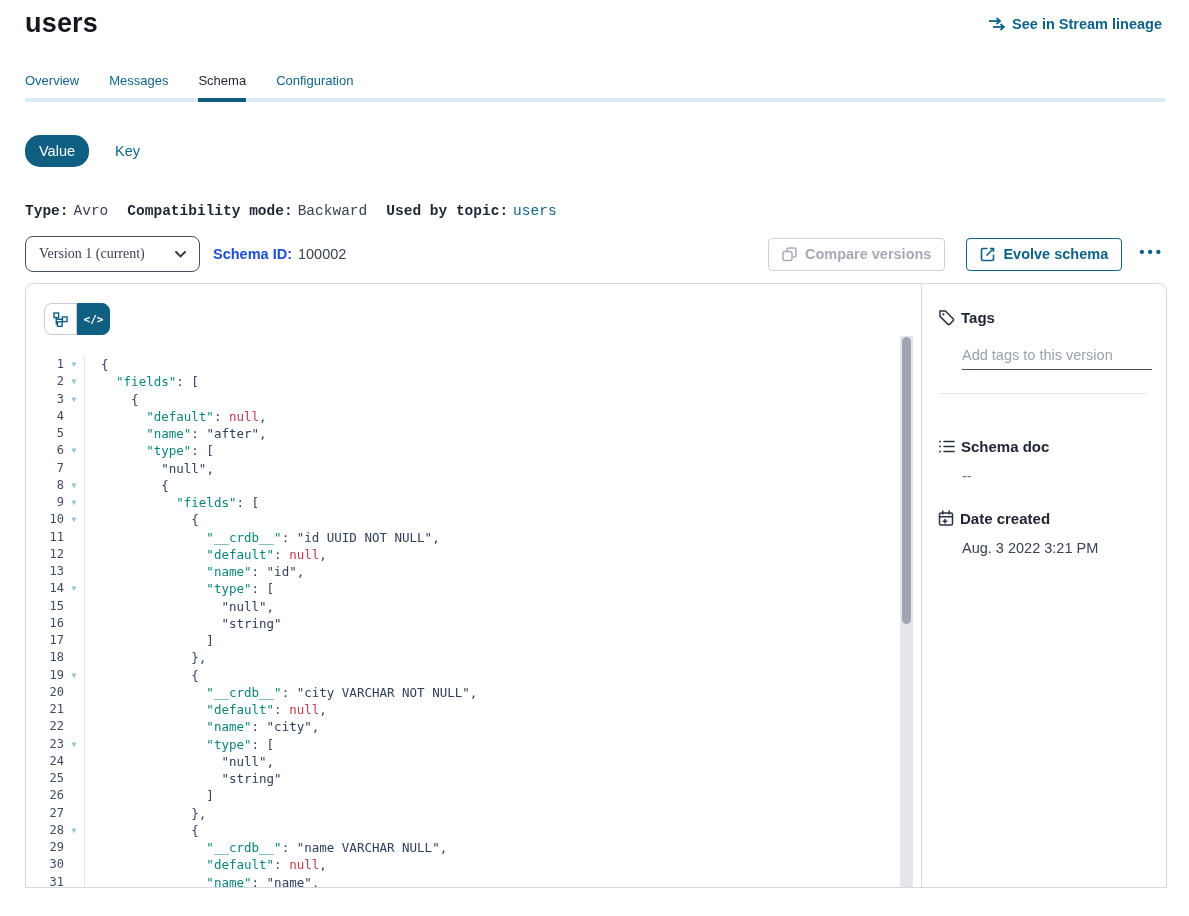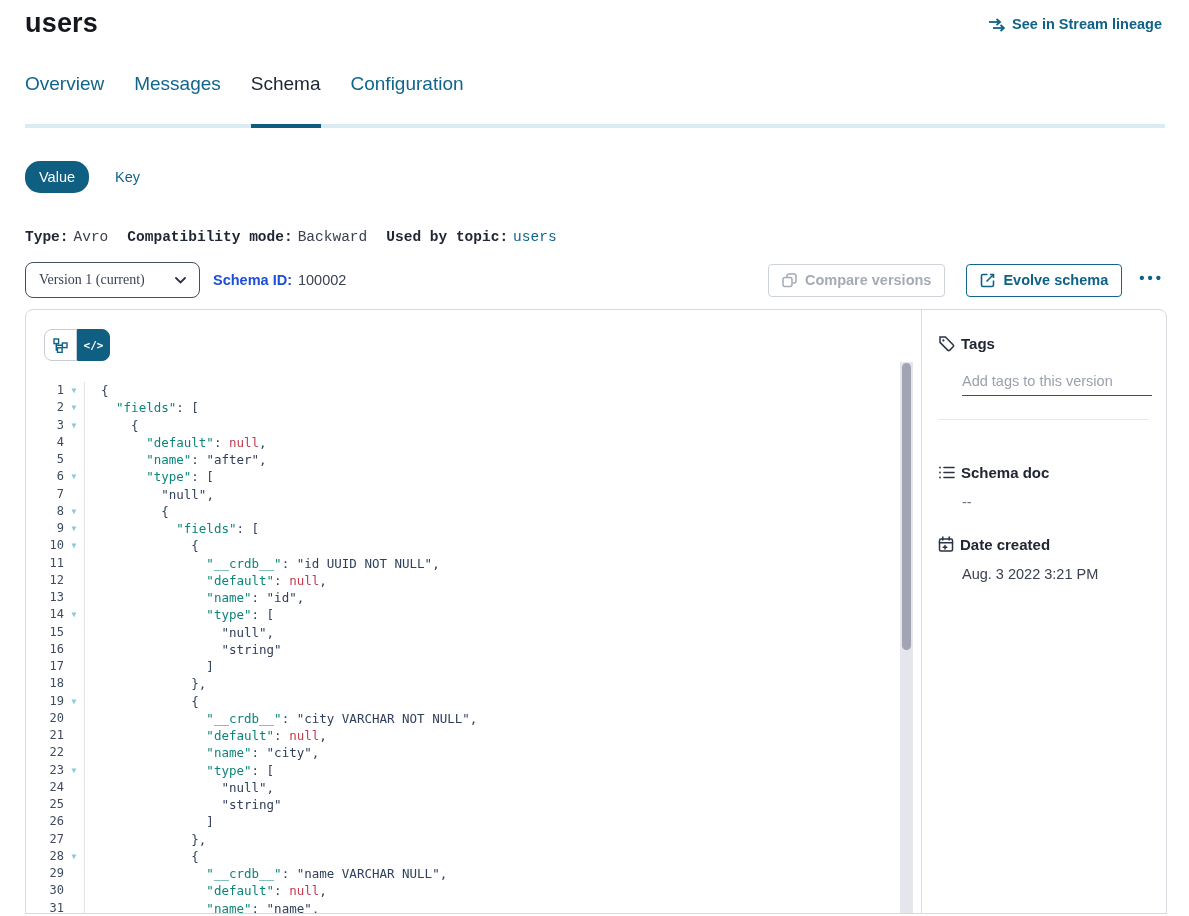--- a/index.html
+++ b/index.html
@@ -5,27 +5,27 @@
   * { margin:0; padding:0; box-sizing:border-box; }
   html,body { width:1189px; height:916px; overflow:hidden; background:#ffffff;
     font-family:"Liberation Sans", sans-serif; color:#3a4152; }
 
   .page { position:relative; width:1189px; height:668px; }
 
   
   .hdr { display:flex; justify-content:space-between; align-items:flex-start;
     padding:8px 27px 0 25px; }
   .hdr h1 { font-size:27px; font-weight:700; color:#15171d; letter-spacing:.2px; }
-  .lineage { display:flex; align-items:flex-end; gap:7px; margin-top:8px;
+  .lineage { display:flex; align-items:center; gap:7px; margin-top:8px;
     font-size:14.5px; font-weight:600; color:#0e6287; cursor:pointer; }
 
   
   .tabs-wrap { position:relative; margin:34px 24px 0 25px; }
   .tabs { display:flex; gap:30px; position:relative; }
-  .tab { font-size:19px; color:#11658c; padding-bottom:33px; position:relative; cursor:pointer; }
+  .tab { font-size:13px; color:#11658c; padding-bottom:14px; position:relative; cursor:pointer; }
   .tab.active { color:#1d2534; font-weight:500; }
   .tabs-track { position:absolute; left:0; right:0; bottom:0; height:4px; background:#d9ecf4; }
   .tab.active::after { content:""; position:absolute; left:0; right:0; bottom:0;
     height:4px; background:#0e5c7e; z-index:2; }
 
   
   .vk { display:flex; align-items:center; gap:26px; margin:33px 0 0 25px; }
   .btn-value { background:#0e5f81; color:#fff; font-size:14.5px; padding:8px 14px;
     border-radius:15px; border:none; cursor:pointer; font-family:inherit; }
   .key-link { color:#11658c; font-size:14.5px; cursor:pointer; }

